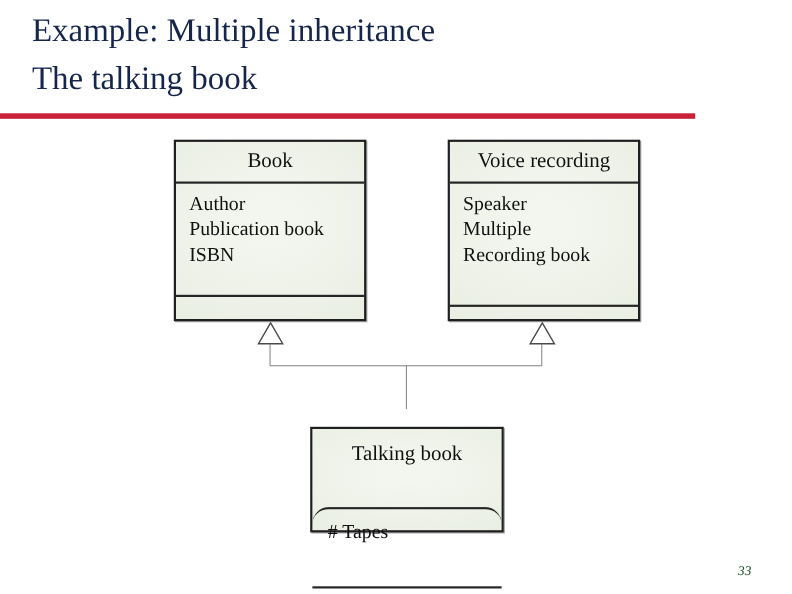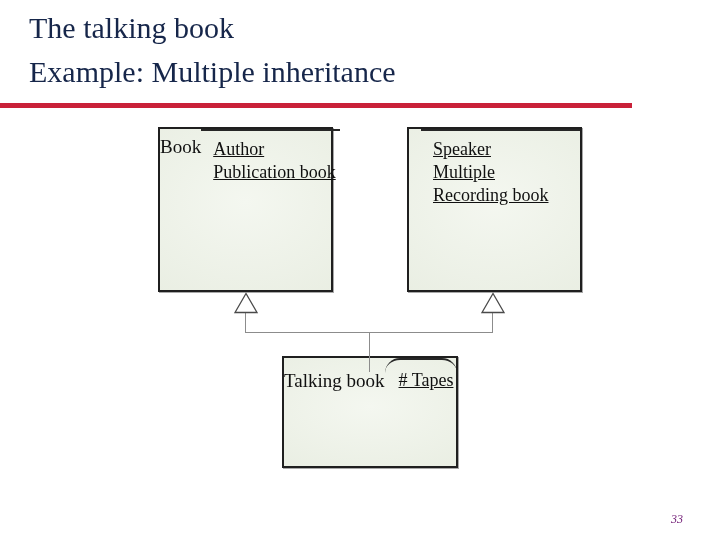--- a/index.html
+++ b/index.html
@@ -33,50 +33,49 @@
     top: 103px;
     width: 632px;
     height: 5px;
     background: #c92139;
   }
 
   
   .uml-class {
     position: absolute;
     display: flex;
-    flex-direction: row;
+    flex-direction: column;
     border: 2px solid #1f1f1f;
     background: radial-gradient(ellipse 120% 100% at 50% 45%, #f4f7f0 0%, #e8ede1 80%);
     box-shadow: 1px 1px 0 #a8a8a8;
     color: #101010;
     justify-content: space-between;
   }
   .box-book    { left: 158px; top: 127px; width: 175px; height: 165px; }
   .box-voice   { left: 407px; top: 127px; width: 175px; height: 165px; }
-  .box-talking { left: 282px; top: 356px; width: 176px; height: 112px; }
+  .box-talking { left: 282px; top: 388px; width: 176px; height: 96px; gap: 28px; }
 
   .uml-header {
     flex: 0 0 auto;
     text-align: center;
     font-size: 19px;
   }
   .box-book .uml-header,
   .box-voice .uml-header { height: 36px; line-height: 36px; }
   .box-talking .uml-header { height: 43px; line-height: 46px; }
 
   .uml-attrs {
     flex: 0 0 auto;
     border-top: 2px solid #262626;
     padding: 7px 4px 0 12px;
     font-size: 18px;
     line-height: 23px;
-    text-decoration: underline;
   }
   .box-book .uml-attrs    { height: 103px; }
-  .box-voice .uml-attrs   { height: 74px; margin-left: 12px; }
+  .box-voice .uml-attrs   { height: 112px; }
   .box-talking .uml-attrs { height: 44px; padding-top: 9px; padding-left: 14px; border-radius: 15px; }
 
   .uml-empty {
     flex: 1 1 auto;
     border-top: 2px solid #262626;
   }
 
   
   .conn {
     position: absolute;
@@ -95,45 +94,47 @@
   .tri-left  { left: 233px; top: 292px; }
   .tri-right { left: 480px; top: 292px; }
 
   
   .page-number {
     position: absolute;
     left: 671px;
     top: 512px;
     font-size: 12px;
     font-style: italic;
-    color: #701a75;
+    color: #14532d;
   }
 </style>
 </head>
 <body>
 
 <div class="slide">
 
   <div class="slide-title">
+    <div>Example: Multiple inheritance</div>
     <div>The talking book</div>
-    <div>Example: Multiple inheritance</div>
   </div>
 
   <div class="title-rule"></div>
 
   <div class="uml-class box-book">
     <div class="uml-header">Book</div>
     <div class="uml-attrs">
       <div>Author</div>
       <div>Publication book</div>
+      <div>ISBN</div>
     </div>
     <div class="uml-empty"></div>
   </div>
 
   <div class="uml-class box-voice">
+    <div class="uml-header">Voice recording</div>
     <div class="uml-attrs">
       <div>Speaker</div>
       <div>Multiple</div>
       <div>Recording book</div>
     </div>
     <div class="uml-empty"></div>
   </div>
 
   <div class="uml-class box-talking">
     <div class="uml-header">Talking book</div>

